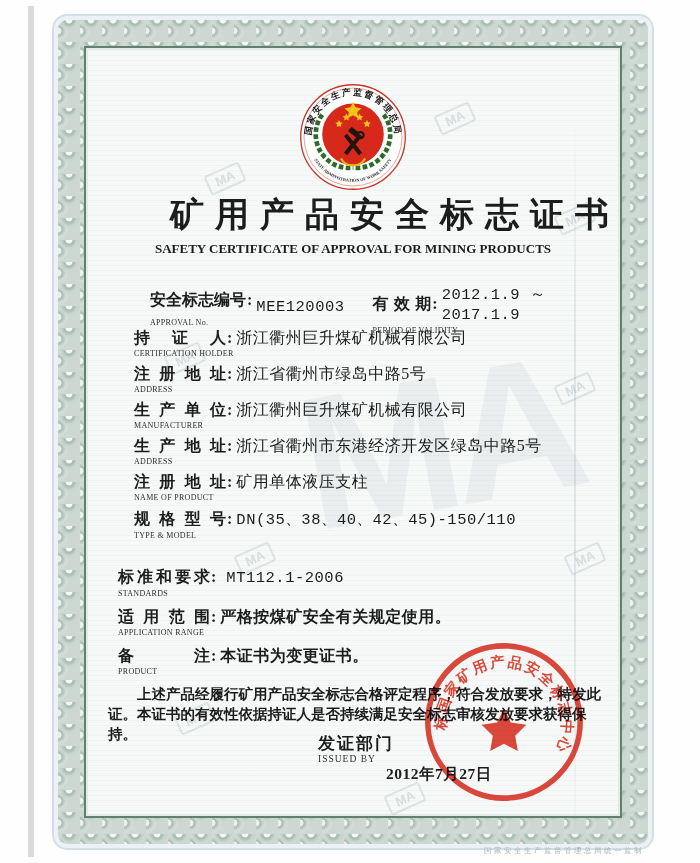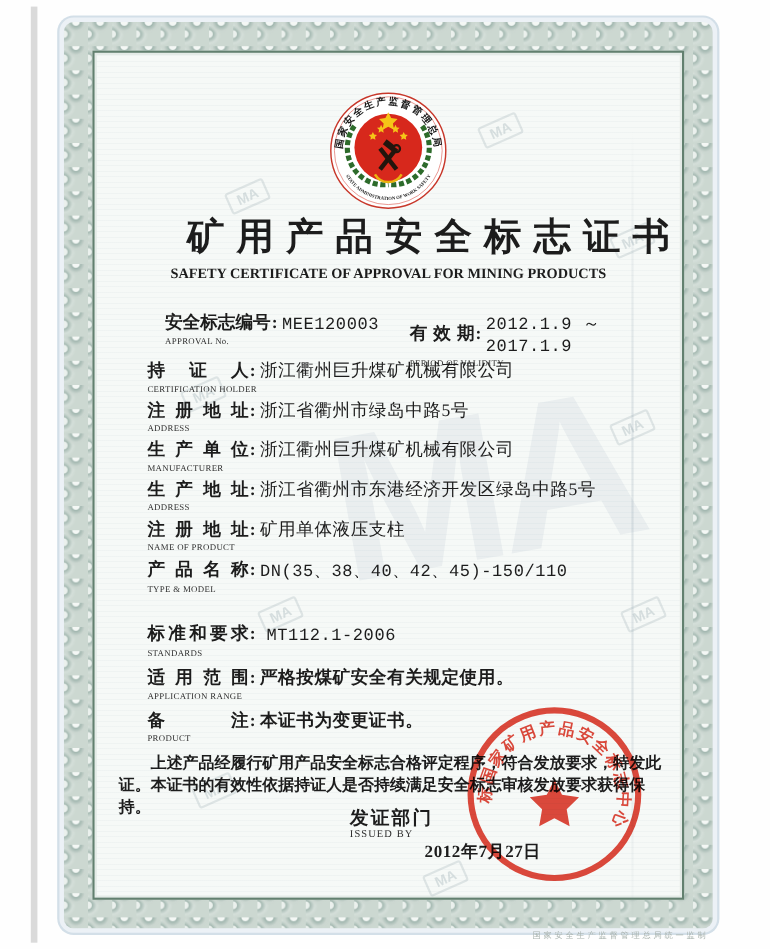--- a/index.html
+++ b/index.html
@@ -35,21 +35,21 @@
   .en{font-size:8px;line-height:9px;letter-spacing:.3px;color:#2e2e2e;margin-top:1px;}
   .colon{font-weight:600;font-size:16px;margin:0 4px 0 1px;}
   .jlab{display:inline-block;text-align:justify;text-align-last:justify;}
   .val{font-size:16px;line-height:20px;letter-spacing:.5px;}
   .mono{font-family:"Liberation Mono","DejaVu Sans Mono",monospace;font-size:15.5px;}
   .approval-row{position:absolute;top:235px;left:64px;right:12px;display:flex;}
   .ap-left{width:256px;}
   .rowline{display:flex;align-items:center;}
   .fields{position:absolute;top:280px;left:48px;right:8px;}
   .frow{margin-bottom:6px;min-height:29px;}
-  .sections{position:absolute;top:518px;left:48px;right:8px;}
+  .sections{position:absolute;top:518px;left:32px;right:8px;}
   .srow{margin-bottom:9px;min-height:29px;}
   .w92{width:92px;}
   .w68{width:68px;}
   .decl{position:absolute;top:636px;left:22px;width:494px;font-size:14.5px;line-height:20px;
     text-indent:2em;font-weight:600;}
   .issued{position:absolute;top:686px;left:232px;width:120px;text-align:left;}
   .issued .zh{font-size:17px;letter-spacing:2px;}
   .issued .en{font-size:9.5px;letter-spacing:1px;}
   .date{position:absolute;top:716px;left:300px;font-size:15.5px;font-weight:600;letter-spacing:.5px;}
   .seal{position:absolute;left:420px;top:638px;width:168px;height:168px;mix-blend-mode:multiply;opacity:.92;}
@@ -109,21 +109,21 @@
       </svg>
 
       <div class="title">矿用产品安全标志证书</div>
       <div class="subtitle">SAFETY CERTIFICATE OF APPROVAL FOR MINING PRODUCTS</div>
 
       <div class="approval-row">
         <div class="ap-left">
           <div class="rowline">
             <span class="zh">安全标志编号</span>
               <span class="colon">:</span>
-            <span class="val mono" style="margin-top:2px">MEE120003</span>
+            <span class="val mono" style="margin-top:14px">MEE120003</span>
           </div>
           <div class="en">APPROVAL No.</div>
         </div>
         <div class="ap-right">
           <div class="rowline">
             <span class="zh jlab w68">有效期</span>
               <span class="colon">:</span>
             <span class="val mono" style="margin-top:2px">2012.1.9 ～ 2017.1.9</span>
           </div>
           <div class="en">PERIOD OF VALIDITY</div>
@@ -166,21 +166,21 @@
         <div class="frow">
           <div class="rowline">
               <span class="zh jlab w92">注册地址</span>
               <span class="colon">:</span>
               <span class="val">矿用单体液压支柱</span>
             </div>
           <div class="en">NAME OF PRODUCT</div>
         </div>
         <div class="frow">
           <div class="rowline">
-              <span class="zh jlab w92">产品名称</span>
+              <span class="zh jlab w92">规格型号</span>
               <span class="colon">:</span>
               <span class="val mono" style="margin-top:2px">DN(35、38、40、42、45)-150/110</span>
             </div>
           <div class="en">TYPE &amp; MODEL</div>
         </div>
       </div>
 
       <div class="sections">
         <div class="srow">
           <div class="rowline">

